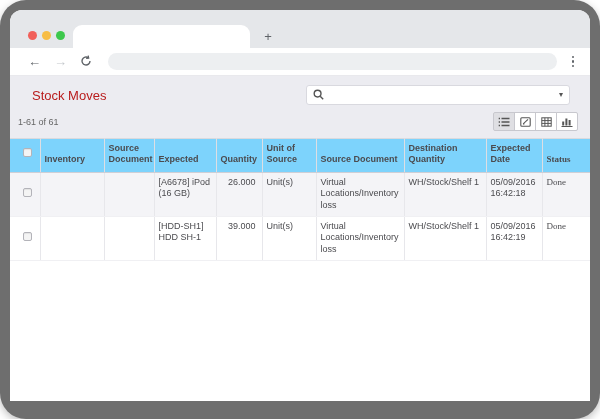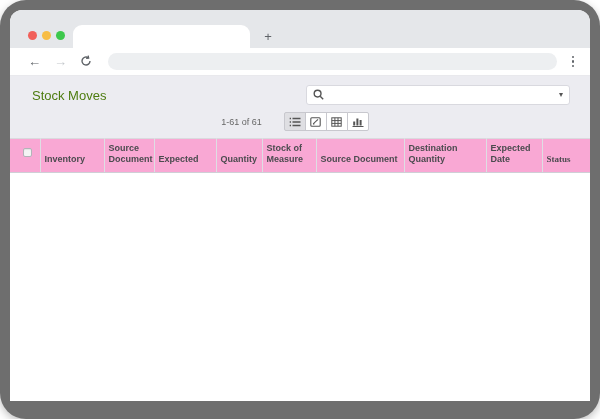--- a/index.html
+++ b/index.html
@@ -30,42 +30,42 @@
   .navico { font-size:13px; color:#5f6368; line-height:1; }
   .navico.disabled { color:#c4c8cc; }
   .addressbar { flex:1; height:17px; background:#edeff1; border-radius:9px; margin-left:3px; }
   .menu-dots { display:flex; flex-direction:column; gap:2px; padding:2px; }
   .menu-dots i { width:2.5px; height:2.5px; border-radius:50%; background:#5f6368; }
 
   
   .content { flex:1; background:#ececf1; display:flex; flex-direction:column; overflow:hidden; }
   .cp-row1 { display:flex; align-items:center; justify-content:space-between;
              padding:9px 20px 0 22px; }
-  .page-title { font-size:13px; color:#4d7c0f; }
+  .page-title { font-size:13px; color:#b91c1c; }
   .searchbox { width:264px; height:20px; background:#fff; border:1px solid #d9d9df;
                border-radius:3px; display:flex; align-items:center; padding:0 6px; gap:5px; }
   .searchbox input { flex:1; border:none; outline:none; font-size:10px; background:transparent;
                      font-family:inherit; color:#444; }
   .caret { font-size:8px; color:#555; line-height:1; }
-  .cp-row2 { display:flex; align-items:center; justify-content:center;
-             gap:22px; padding:7px 12px 7px 2px; }
+  .cp-row2 { display:flex; align-items:center; justify-content:space-between;
+             gap:22px; padding:7px 12px 7px 8px; }
   .pager { font-size:9px; color:#666; }
   .switcher { display:flex; }
   .sw-btn { width:22px; height:19px; background:#fff; border:1px solid #c8c8ce;
             margin-left:-1px; display:flex; align-items:center; justify-content:center; }
   .sw-btn:first-child { margin-left:0; border-radius:2px 0 0 2px; }
   .sw-btn:last-child { border-radius:0 2px 2px 0; }
   .sw-btn.active { background:#dfdfe3; }
   .sw-btn svg { display:block; }
 
   
   .grid { flex:1; background:#fff; overflow:hidden; }
   table { width:580px; table-layout:fixed; border-collapse:collapse;
           font-size:9px; color:#4b4b4f; }
-  thead th { background:#f9a8d4; font-weight:bold; text-align:left; vertical-align:bottom;
+  thead th { background:#7dd3fc; font-weight:bold; text-align:left; vertical-align:bottom;
              padding:4px 4px 6px; border-top:1px solid #dadade;
              border-bottom:1px solid #cfcfd6; border-right:1px solid #dedee3;
              line-height:1.25; }
   thead th:last-child, td:last-child { border-right:none;font-family:Liberation Serif, serif; }
   td { vertical-align:top; padding:4px; border-right:1px solid #e7e7eb;
        border-bottom:1px solid #f0f0f3; line-height:1.3; word-wrap:break-word; }
   tbody tr:nth-child(odd) { background:#f4f4f7; }
   .cb-cell { padding-left:13px; vertical-align:middle; }
   .num { text-align:right; padding-right:6px; }
   .checkbox { display:inline-block; width:9px; height:9px; border:1px solid #b3b3b9;
@@ -182,28 +182,52 @@
           <thead>
             <tr>
               <th class="cb-cell">
                 <span class="checkbox"></span>
               </th>
 
             <th>Inventory</th>
                 <th>Source Document</th>
                 <th>Expected</th>
                 <th class="num">Quantity</th>
-                <th>Stock of Measure</th>
+                <th>Unit of Source</th>
                 <th>Source Document</th>
                 <th>Destination Quantity</th>
                 <th>Expected Date</th>
                 <th>Status</th>
               </tr>
           </thead>
           <tbody>
 
+              <tr>
+                <td class="cb-cell"><span class="checkbox"></span></td>
+                <td></td>
+                <td></td>
+                <td>[A6678] iPod (16 GB)</td>
+                <td class="num">26.000</td>
+                <td>Unit(s)</td>
+                <td>Virtual Locations/Inventory loss</td>
+                <td>WH/Stock/Shelf 1</td>
+                <td>05/09/2016 16:42:18</td>
+                <td>Done</td>
+              </tr>
+              <tr>
+                <td class="cb-cell"><span class="checkbox"></span></td>
+                <td></td>
+                <td></td>
+                <td>[HDD-SH1] HDD SH-1</td>
+                <td class="num">39.000</td>
+                <td>Unit(s)</td>
+                <td>Virtual Locations/Inventory loss</td>
+                <td>WH/Stock/Shelf 1</td>
+                <td>05/09/2016 16:42:19</td>
+                <td>Done</td>
+              </tr>
             </tbody>
         </table>
       </div>
 
     </div>
   </div>
 </div>
 
 </body></html>

